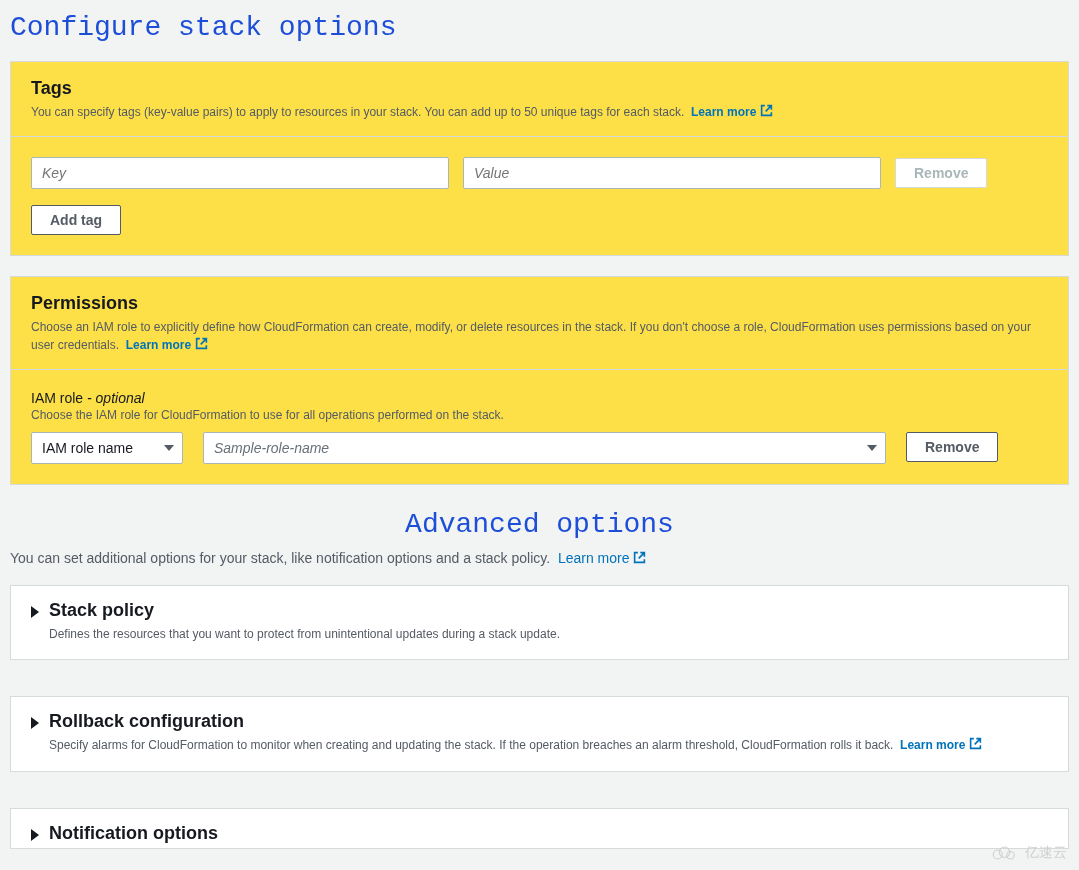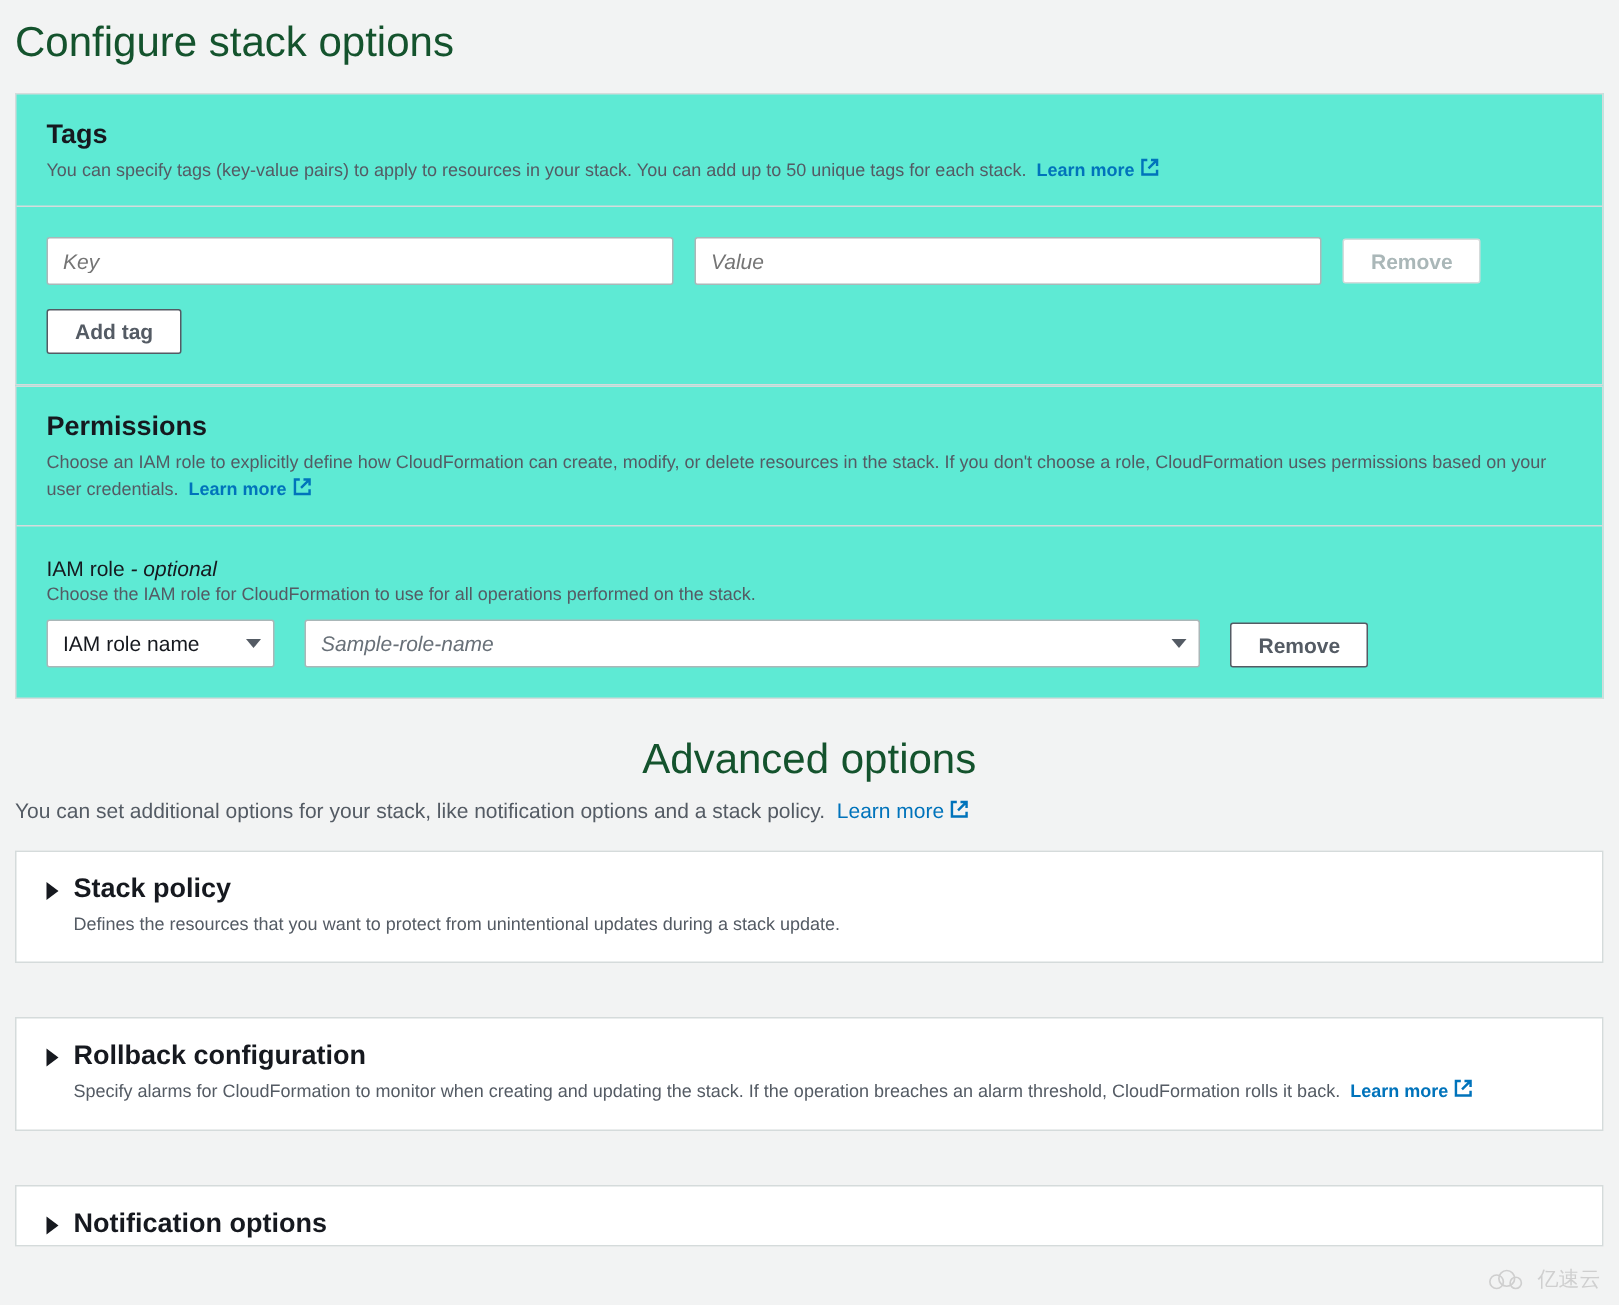--- a/index.html
+++ b/index.html
@@ -10,32 +10,34 @@
 body {
   font-family: "Amazon Ember", "Helvetica Neue", Arial, sans-serif;
   background: #f2f3f3;
   color: #16191f;
   padding: 10px;
   font-size: 14px;
 }
 h1 {
   font-size: 28px;
   font-weight: 400;
-  color: #14532d;
+  color: #1d4ed8;
   margin-bottom: 18px;
   margin-top: 2px;
+  font-family: Liberation Mono, monospace;
 }
 h1.advanced {
   margin-top: 24px;
   margin-bottom: 10px;
   text-align: center;
 }
 .container {
-  background: #5eead4;
+  background: #fde047;
   border: 1px solid #d5dbdb;
+  margin-bottom: 20px;
 }
 .section-header {
   padding: 16px 20px 14px 20px;
   border-bottom: 1px solid #d5dbdb;
 }
 .section-header h2 {
   font-size: 18px;
   font-weight: 700;
   color: #16191f;
   margin-bottom: 4px;
@@ -114,39 +116,39 @@
 .label-block .optional {
   font-style: italic;
 }
 .label-block .desc {
   font-size: 12px;
   color: #545b64;
 }
 .role-row {
   display: flex;
   gap: 20px;
-  align-items: flex-end;
+  align-items: flex-start;
 }
 .select-box {
   border: 1px solid #aab7b8;
   border-radius: 2px;
   height: 32px;
   display: flex;
   align-items: center;
   justify-content: space-between;
   padding: 0 8px 0 10px;
   background: #ffffff;
   cursor: pointer;
   font-size: 14px;
 }
 .select-box.small {
   width: 152px;
 }
 .select-box.large {
-  width: 597px;
+  width: 683px;
   font-style: italic;
   color: #687078;
 }
 .caret {
   width: 0;
   height: 0;
   border-left: 5px solid transparent;
   border-right: 5px solid transparent;
   border-top: 6px solid #545b64;
 }

